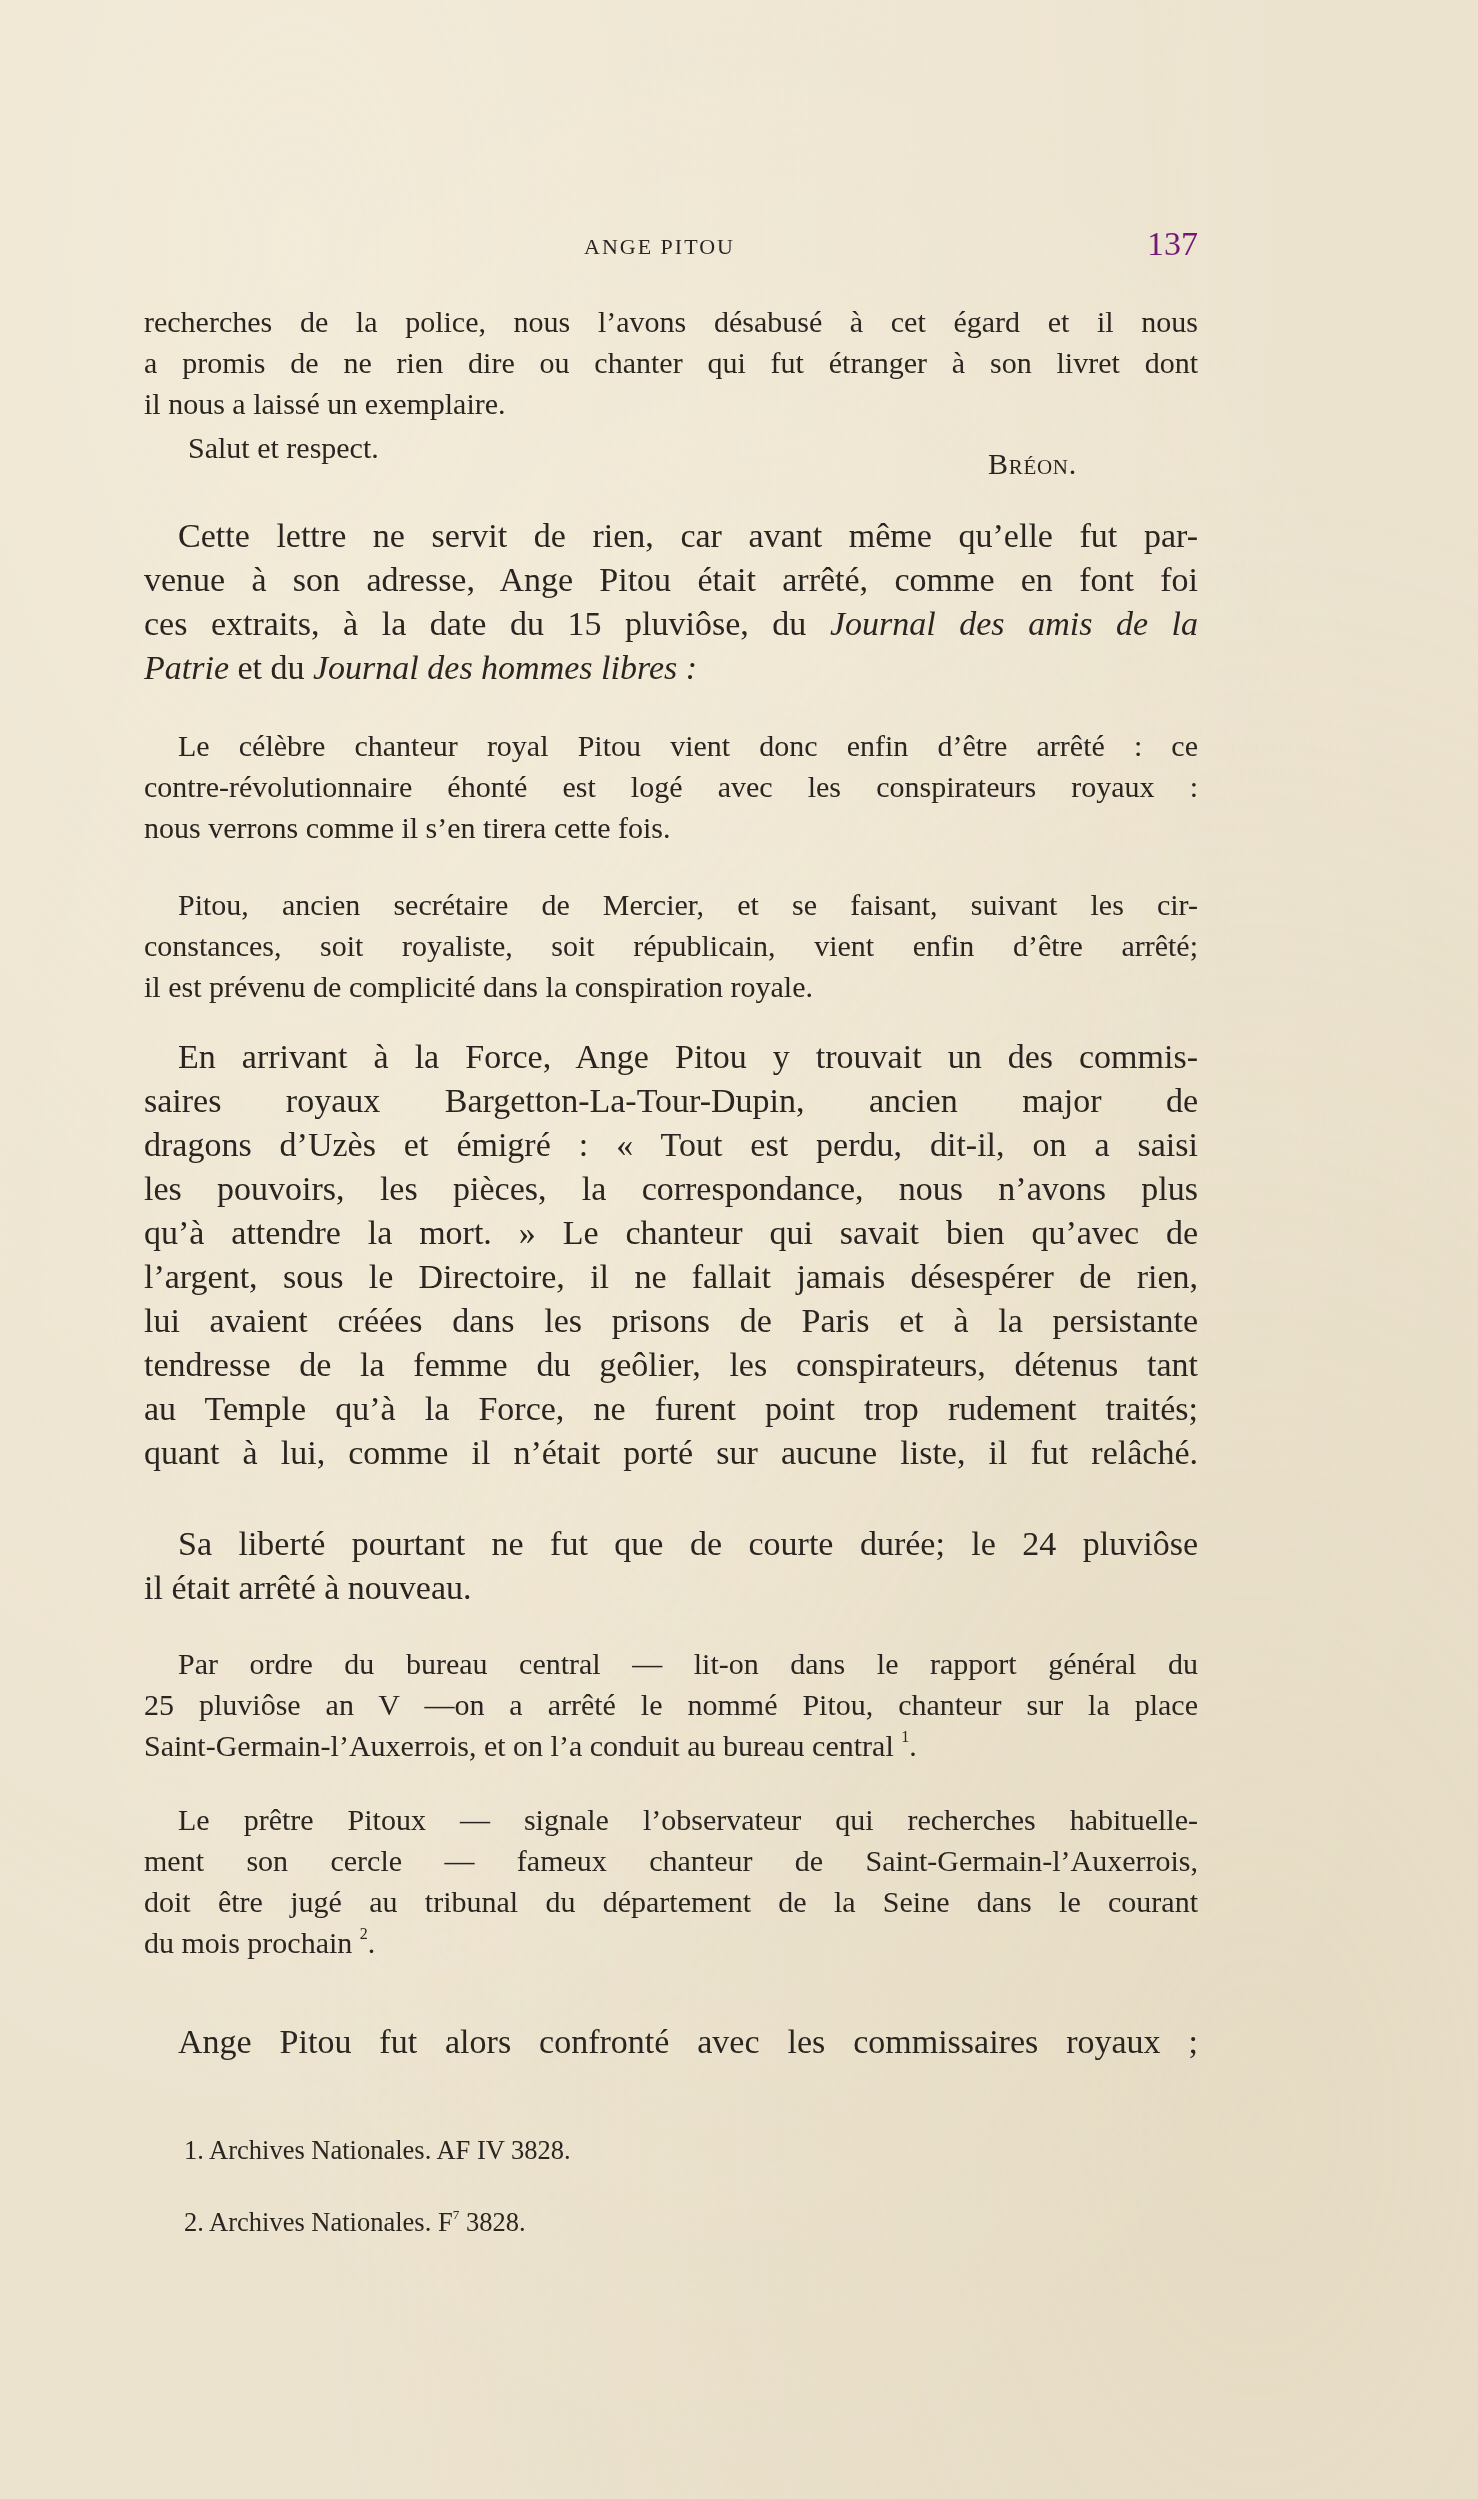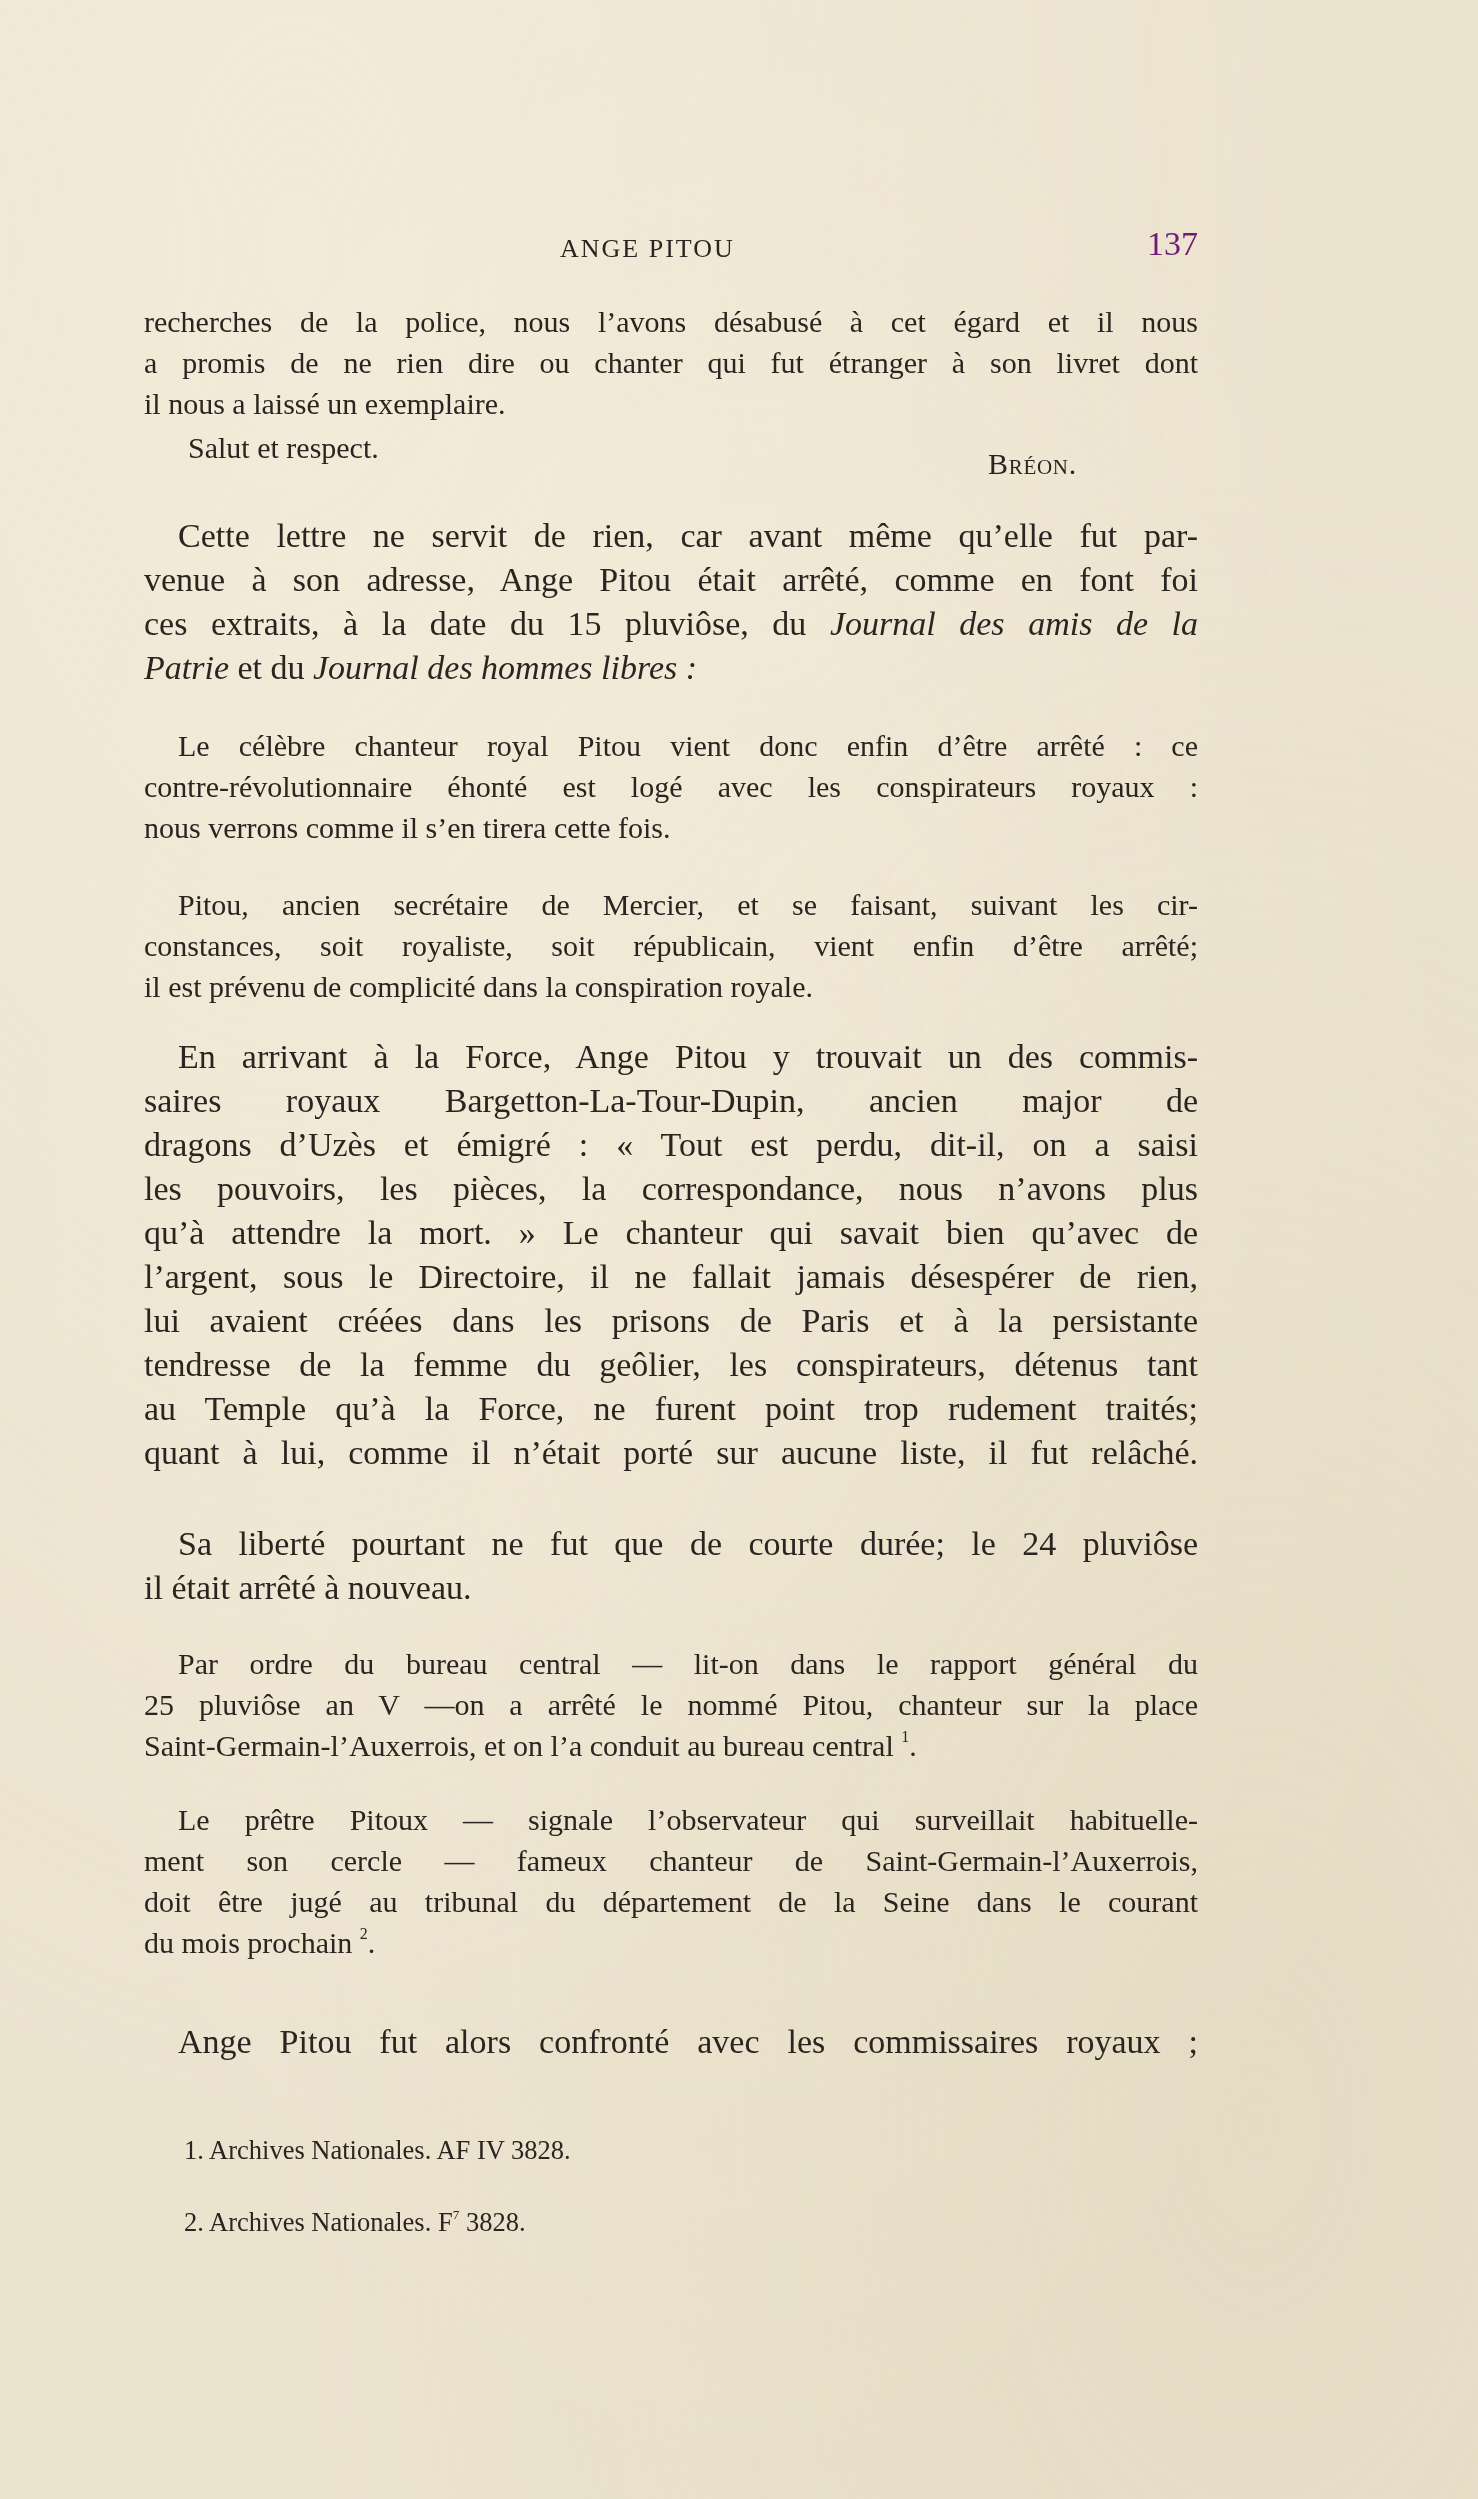--- a/index.html
+++ b/index.html
@@ -24,23 +24,23 @@
   }
   .running-head {
     position: absolute;
     top: 225px;
     left: 0;
     width: 1054px;
     height: 46px;
   }
   .running-title {
     position: absolute;
-    left: 416px;
+    left: 440px;
     top: 9.3px;
-    font-size: 26px;
+    font-size: 22px;
     letter-spacing: 2px;
     color: #2a2520;
   }
   .page-number {
     position: absolute;
     right: 0;
     top: 0;
     font-size: 34px;
     color: #701a75;
   }
@@ -135,21 +135,21 @@
     <span class="line last">il était arrêté à nouveau.</span>
   </div>
 
   <div class="block small" style="top:1643px;">
     <span class="line indent">Par ordre du bureau central — lit-on dans le rapport général du</span>
     <span class="line">25 pluviôse an V —on a arrêté le nommé Pitou, chanteur sur la place</span>
     <span class="line last"><span>Saint-Germain-l’Auxerrois, et on l’a conduit au bureau central</span> <sup>1</sup><span>.</span></span>
   </div>
 
   <div class="block small" style="top:1799px;">
-    <span class="line indent">Le prêtre Pitoux — signale l’observateur qui surveillait habituelle-</span>
+    <span class="line indent">Le prêtre Pitoux — signale l’observateur qui recherches habituelle-</span>
     <span class="line">ment son cercle — fameux chanteur de Saint-Germain-l’Auxerrois,</span>
     <span class="line">doit être jugé au tribunal du département de la Seine dans le courant</span>
     <span class="line last"><span>du mois prochain</span> <sup>2</sup><span>.</span></span>
   </div>
 
   <div class="block large" style="top:1998px;margin-top:22px;">
     <span class="line indent">Ange Pitou fut alors confronté avec les commissaires royaux ;</span>
   </div>
 
   <div class="footnotes">

